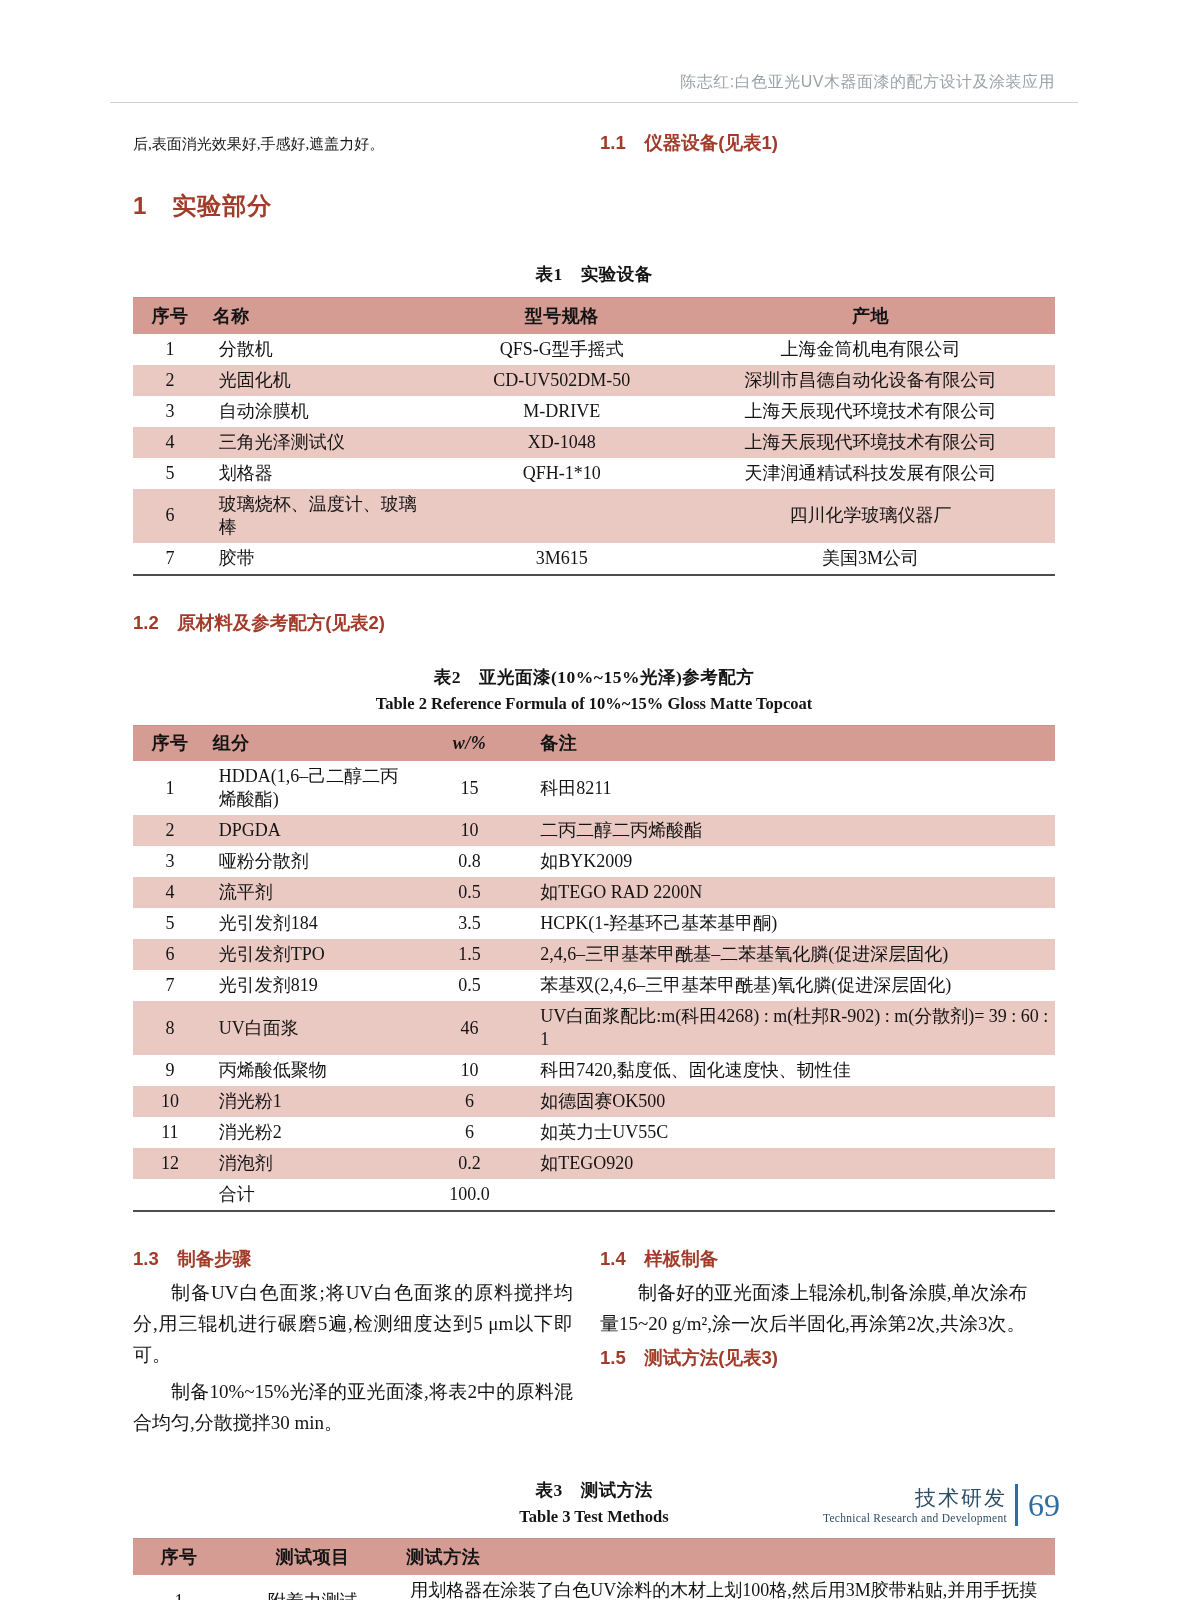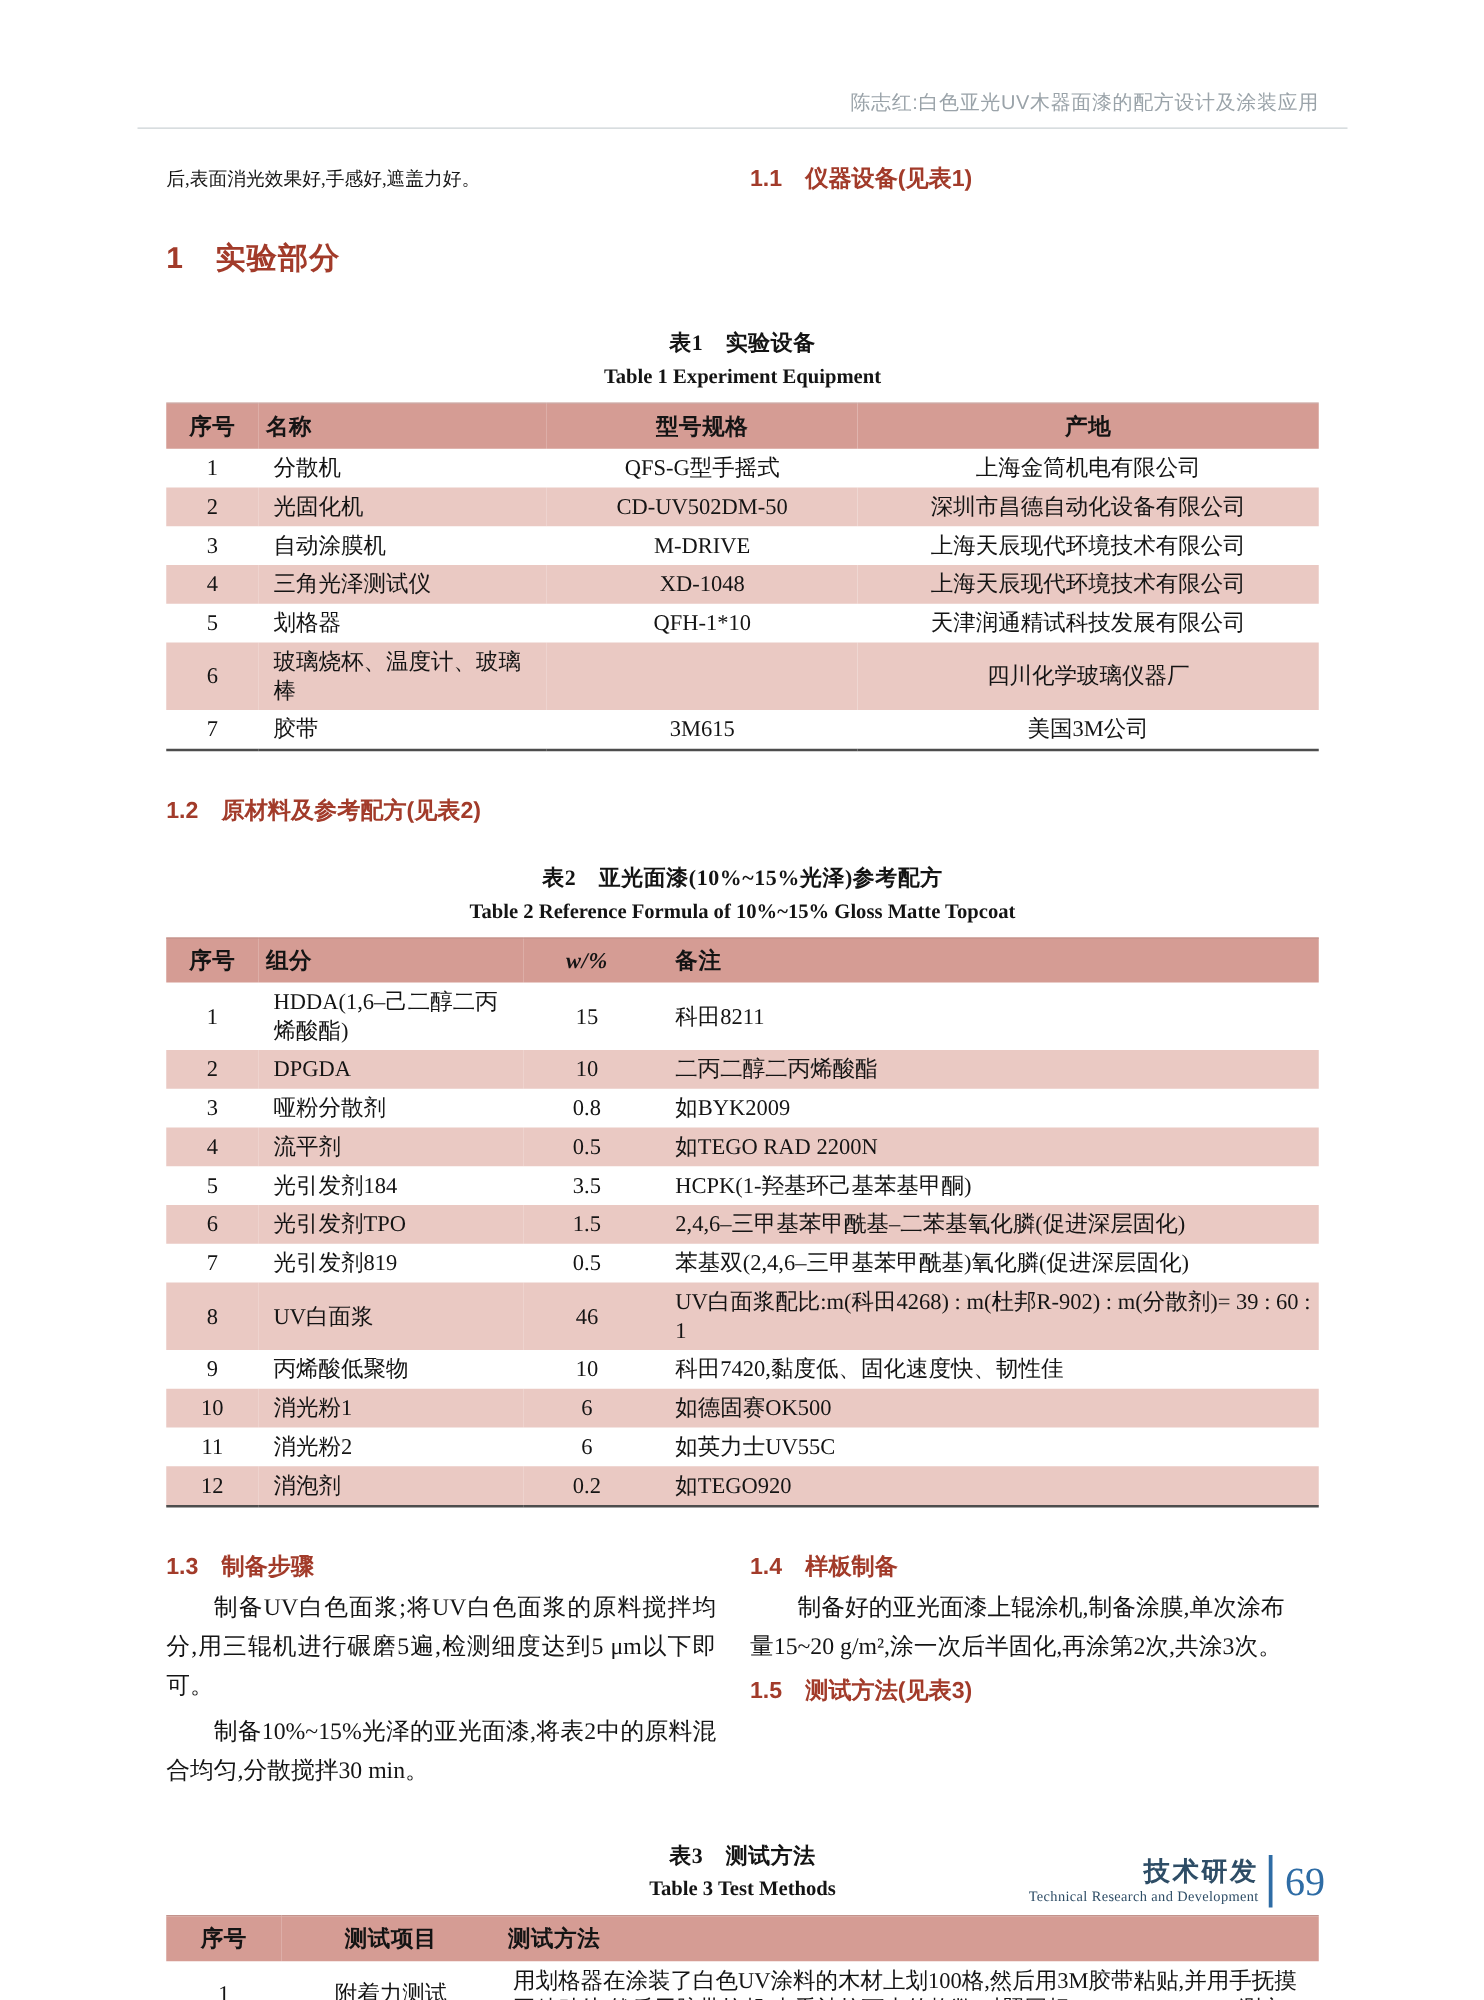--- a/index.html
+++ b/index.html
@@ -68,21 +68,21 @@
   .h2-inline { margin-top:6px; }
 
   
   .footer {
     position:absolute; right:127px; bottom:74px;
     display:flex; align-items:center;
   }
   .footer .labels { text-align:right; color:#2e4d66; }
   .footer .zh {
     font-family:"Liberation Sans","DejaVu Sans",sans-serif;
-    font-size:21px; font-weight:bold; letter-spacing:2px; line-height:24px;
+    font-size:21px; font-weight:normal; letter-spacing:2px; line-height:24px;
   }
   .footer .en { font-size:11.5px; margin-top:2px; letter-spacing:.3px; }
   .footer .bar { width:3px; height:42px; background:#2e6ca5; margin:0 10px 0 8px; }
   .footer .num { font-size:32px; color:#2e6ca5; }
 </style>
 </head>
 <body>
 
 <div class="page">
   <div class="content">
@@ -92,21 +92,20 @@
 
     <div class="intro-row">
       <p class="intro-text">后,表面消光效果好,手感好,遮盖力好。</p>
       <div class="h-red h2 sec-mid">1.1　仪器设备(见表1)</div>
     </div>
 
     <div class="h-red h1">1　实验部分</div>
 
     <div class="caption tbl-gap1">
       <div class="zh">表1　实验设备</div>
-      <div class="en">Table 1  Experiment Equipment</div>
     </div>
     <table id="table1" class="data">
         <colgroup>
           <col style="width:8%">
           <col style="width:25%">
           <col style="width:27%">
           <col style="width:40%">
         </colgroup>
         <thead>
           <tr>
@@ -248,20 +247,26 @@
             <td class="al-c">11</td>
             <td class="al-l">消光粉2</td>
             <td class="al-c">6</td>
             <td class="al-l">如英力士UV55C</td>
           </tr>
           <tr>
             <td class="al-c">12</td>
             <td class="al-l">消泡剂</td>
             <td class="al-c">0.2</td>
             <td class="al-l">如TEGO920</td>
+          </tr>
+          <tr>
+            <td class="al-c"></td>
+            <td class="al-l">合计</td>
+            <td class="al-c">100.0</td>
+            <td class="al-l"></td>
           </tr>
         </tbody>
       </table>
 
     <div class="cols">
       <div class="col-l">
         <div class="h-red h2">1.3　制备步骤</div>
         <p class="body-p indent">制备UV白色面浆;将UV白色面浆的原料搅拌均分,用三辊机进行碾磨5遍,检测细度达到5 μm以下即可。</p>
         <p class="body-p indent">制备10%~15%光泽的亚光面漆,将表2中的原料混合均匀,分散搅拌30 min。</p>
       </div>

